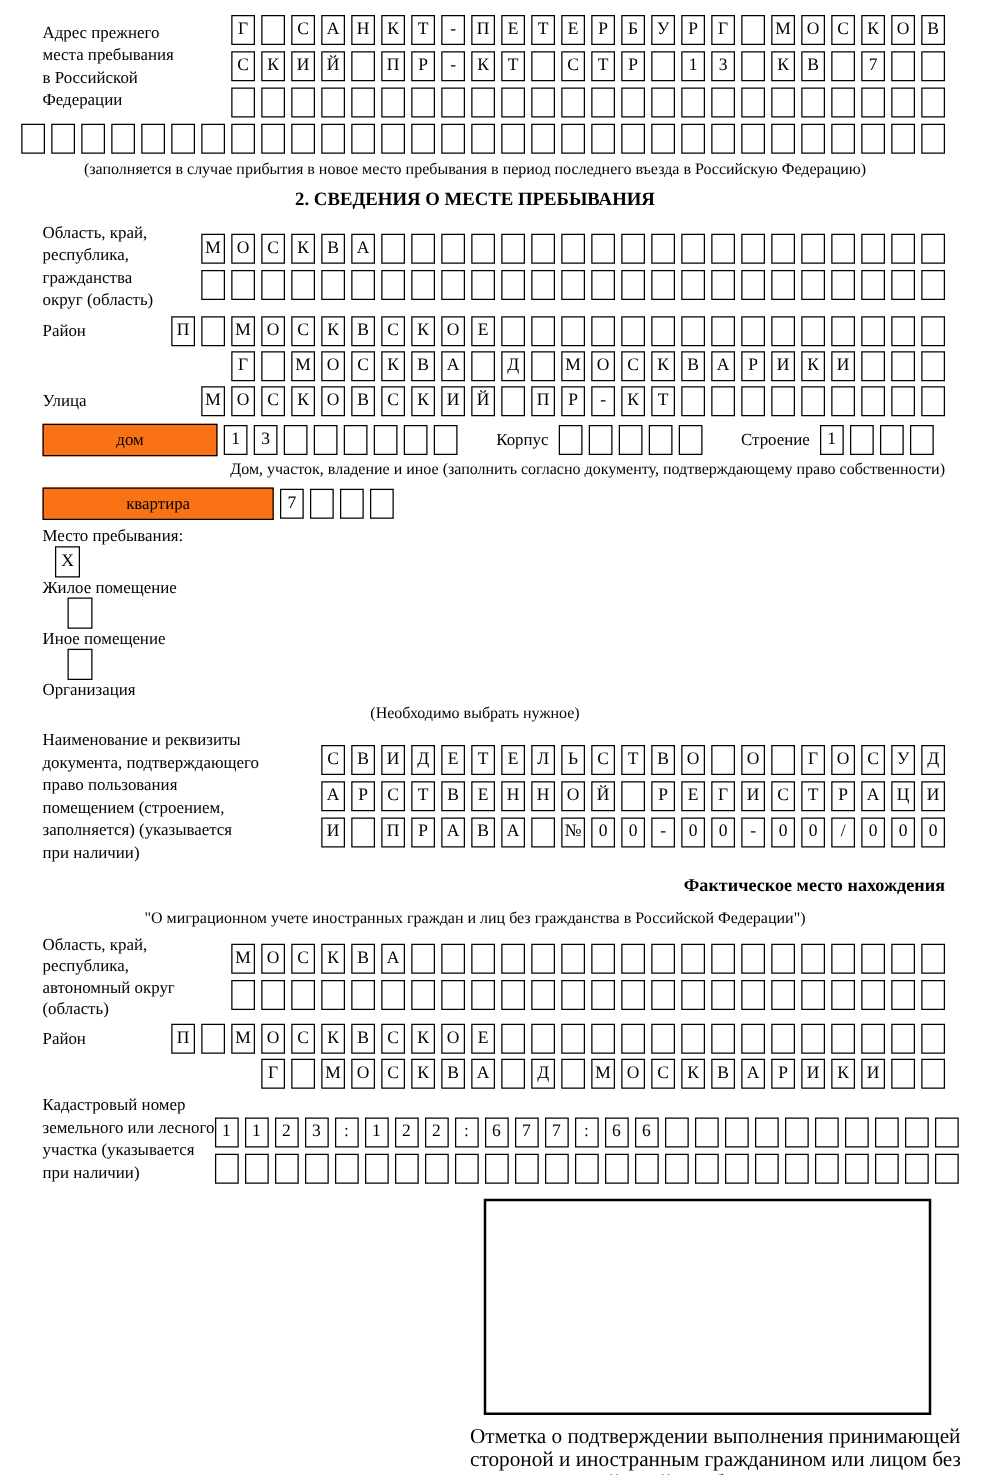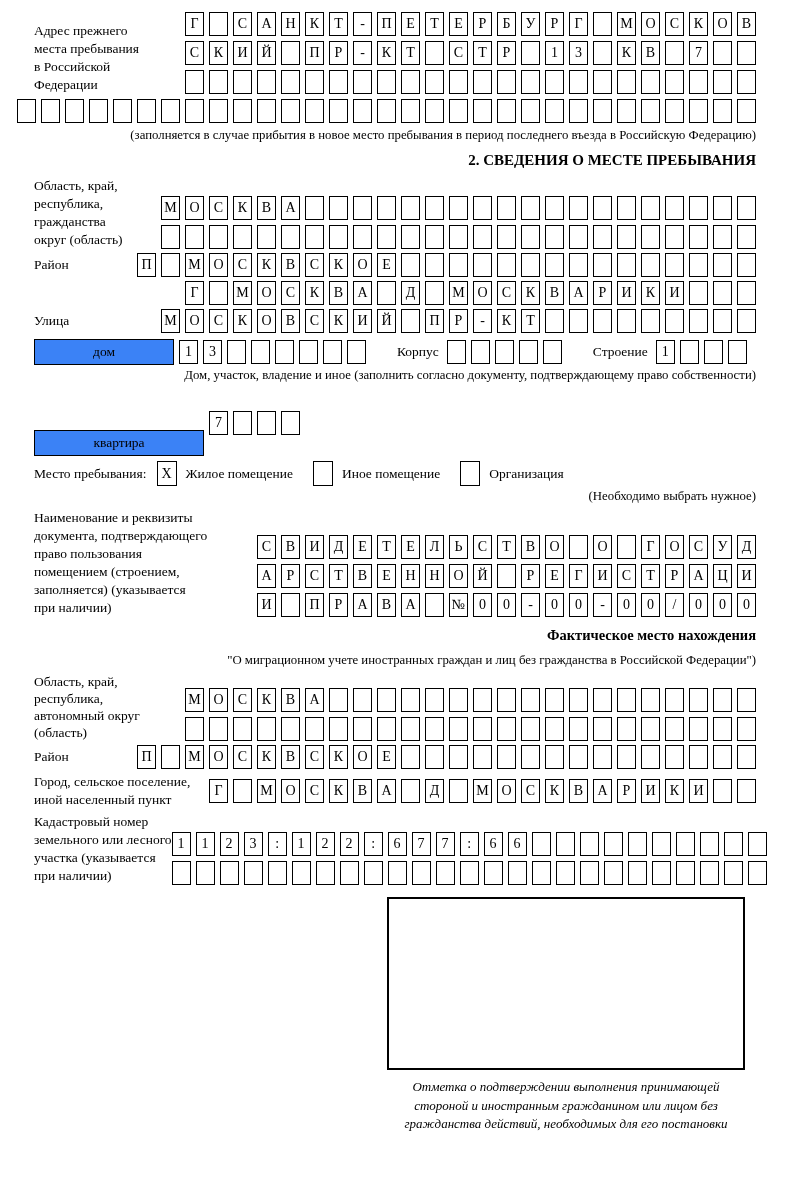--- a/index.html
+++ b/index.html
@@ -1,53 +1,53 @@
 <!DOCTYPE html>
 <html lang="ru"><head>
 <meta charset="utf-8">
 <style>
   html,body{margin:0;padding:0;background:#fff;color:#000;}
   body{width:800px;height:1180px;overflow:hidden;font-family:"Liberation Serif",serif;}
   .page{width:752px;margin-left:4px;padding-top:12px;}
 
   .back-note{text-align:right;font-size:13.5px;margin-bottom:26px;padding-right:2px;}
 
-  .block{display:flex;align-items:flex-end;}
+  .block{display:flex;align-items:center;}
   .block.vcenter{align-items:center;}
   .lbl{font-size:13.5px;line-height:18px;padding-left:30px;flex:none;}
   .lbl.tight{line-height:17px;}
   .grids{margin-left:auto;display:flex;flex-direction:column;gap:5px;align-items:flex-end;}
   .cells{display:flex;gap:5px;}
   .cells.auto{margin-left:auto;}
   .cell{flex:none;width:19px;height:24px;border:1.6px solid #000;box-sizing:border-box;
         display:flex;align-items:center;justify-content:center;font-size:14px;background:#fff;}
   .fullrow{display:flex;gap:5px;justify-content:flex-end;margin-top:5px;}
 
   .note{font-size:12.8px;line-height:17px;text-align:right;}
-  .note.center{text-align:right;}
+  .note.center{text-align:center;}
   .note.indent{padding-left:30px;}
 
-  h2.sec{font-size:15px;font-weight:bold;text-align:right;margin:8px 0 8px 0;}
+  h2.sec{font-size:15px;font-weight:bold;text-align:center;margin:8px 0 8px 0;}
   h3.sec{font-size:14.5px;font-weight:bold;text-align:right;margin:10px 0 8px 0;}
 
   .house-row{display:flex;align-items:center;gap:5px;margin:6px 0 2px 30px;}
   .fieldbox{border:1.6px solid #000;height:26px;box-sizing:border-box;display:flex;align-items:center;
-            justify-content:center;font-size:13.5px;flex:none;background:#3b82f6;}
+            justify-content:center;font-size:13.5px;flex:none;background:#f97316;}
   .fieldbox.dom{width:140px;}
-  .fieldbox.kv{width:170px;margin-top:40px;}
+  .fieldbox.kv{width:185px;}
   .inline-lbl{font-size:13.5px;flex:none;margin-left:26px;margin-right:3px;}
 
-  .stay-row{display:flex;align-items:center;font-size:13.5px;margin:5px 0 2px 30px;}
+  .stay-row{display:flex;font-size:13.5px;margin:5px 0 2px 30px;flex-direction:column;}
   .chk{width:20px;height:25px;border:1.6px solid #000;box-sizing:border-box;display:flex;align-items:center;
        justify-content:center;font-size:14px;margin-left:10px;margin-right:9px;flex:none;background:#fff;}
   .opt-gap{margin-left:20px;}
 
   .stamp-wrap{margin-left:auto;margin-top:12px;width:380px;text-align:center;}
   .stamp-box{width:358px;height:173px;border:2px solid #000;box-sizing:border-box;margin:0 auto 8px auto;background:#fff;}
-  .stamp-caption div{font-size:13px;line-height:18.5px;white-space:nowrap;font-style:italic;}
+  .stamp-caption div{font-size:17px;line-height:18.5px;white-space:nowrap;}
 
   .mb2{margin-bottom:2px;} .mb4{margin-bottom:4px;}
   .mt4{margin-top:4px;}
   .cad-rows{margin-top:18px;}
 </style>
 </head>
 <body>
 
 <div class="page">
 
@@ -559,24 +559,20 @@
         <span class="cell"></span>
         <span class="cell"></span>
         <span class="cell"></span>
         <span class="cell"></span>
         <span class="cell"></span>
         <span class="cell"></span>
       </div>
   </div>
 
   <div class="block vcenter mt4">
-    <div class="lbl">
-      <div>Город, сельское поселение,</div>
-      <div>иной населенный пункт</div>
-    </div>
     <div class="cells auto">
         <span class="cell">Г</span>
         <span class="cell"></span>
         <span class="cell">М</span>
         <span class="cell">О</span>
         <span class="cell">С</span>
         <span class="cell">К</span>
         <span class="cell">В</span>
         <span class="cell">А</span>
         <span class="cell"></span>

